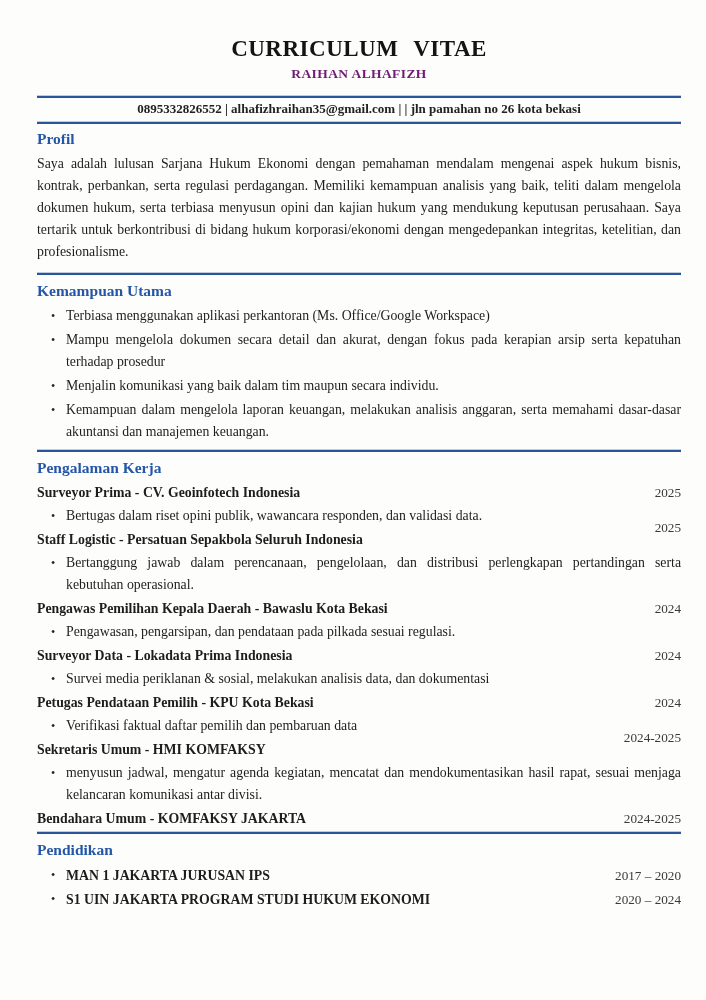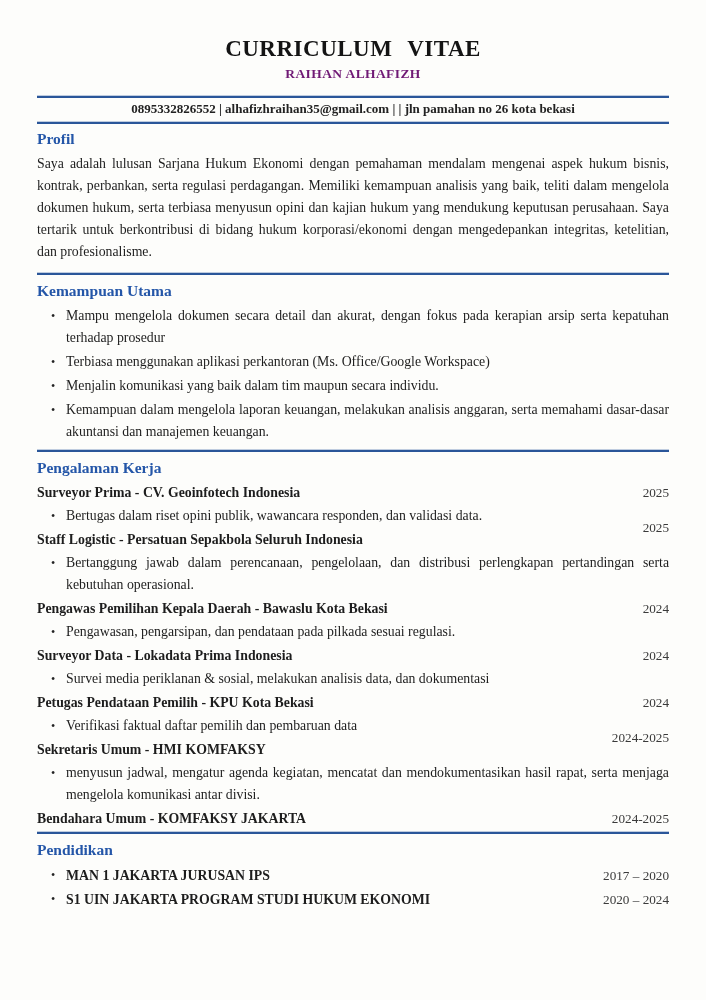--- a/index.html
+++ b/index.html
@@ -1,19 +1,19 @@
 <!DOCTYPE html>
 <html><head>
 <meta charset="utf-8">
 <style>
   html,body{margin:0;padding:0;background:#e9e9e9;}
   .page{
     width:706px;height:1000px;margin:0 auto;background:#fdfdfb;
     font-family:"Liberation Serif","DejaVu Serif",serif;color:#1d1d1d;
-    box-sizing:border-box;padding:30px 37px 0 37px;position:relative;overflow:hidden;
+    box-sizing:border-box;padding:30px 25px 0 37px;position:relative;overflow:hidden;
   }
   .doc-title{
     text-align:center;font-size:23px;font-weight:bold;color:#141414;
     letter-spacing:0.5px;word-spacing:9px;margin:6px 0 2px 0;
   }
   .doc-name{
     text-align:center;font-size:13.5px;font-weight:bold;color:#701a75;
     letter-spacing:0.4px;margin:4px 0 13px 0;
   }
   .rule{
@@ -71,22 +71,22 @@
   <div class="section">
     <div class="section-heading">Profil</div>
     <p class="profil-text">Saya adalah lulusan Sarjana Hukum Ekonomi dengan pemahaman mendalam mengenai aspek hukum bisnis, kontrak, perbankan, serta regulasi perdagangan. Memiliki kemampuan analisis yang baik, teliti dalam mengelola dokumen hukum, serta terbiasa menyusun opini dan kajian hukum yang mendukung keputusan perusahaan. Saya tertarik untuk berkontribusi di bidang hukum korporasi/ekonomi dengan mengedepankan integritas, ketelitian, dan profesionalisme.</p>
   </div>
 
   <div class="rule"></div>
 
   <div class="section">
     <div class="section-heading mt-sec">Kemampuan Utama</div>
     <ul class="bullets">
+      <li>Terbiasa menggunakan aplikasi perkantoran (Ms. Office/Google Workspace)</li>
       <li>Mampu mengelola dokumen secara detail dan akurat, dengan fokus pada kerapian arsip serta kepatuhan terhadap prosedur</li>
-      <li>Terbiasa menggunakan aplikasi perkantoran (Ms. Office/Google Workspace)</li>
       <li>Menjalin komunikasi yang baik dalam tim maupun secara individu.</li>
       <li>Kemampuan dalam mengelola laporan keuangan, melakukan analisis anggaran, serta memahami dasar-dasar akuntansi dan manajemen keuangan.</li>
     </ul>
   </div>
 
   <div class="rule"></div>
 
   <div class="section">
     <div class="section-heading mt-sec">Pengalaman Kerja</div>
 
@@ -139,21 +139,21 @@
         <li>Verifikasi faktual daftar pemilih dan pembaruan data</li>
       </ul>
     </div>
 
     <div class="entry">
       <div class="entry-head">
         <span class="entry-title">Sekretaris Umum - HMI KOMFAKSY</span>
         <span class="entry-year raised">2024-2025</span>
       </div>
       <ul class="bullets entry-bullets">
-        <li>menyusun jadwal, mengatur agenda kegiatan, mencatat dan mendokumentasikan hasil rapat, serta menjaga mengelola komunikasi antar divisi.</li>
+        <li>menyusun jadwal, mengatur agenda kegiatan, mencatat dan mendokumentasikan hasil rapat, sesuai menjaga kelancaran komunikasi antar divisi.</li>
       </ul>
     </div>
 
     <div class="entry">
       <div class="entry-head">
         <span class="entry-title">Bendahara Umum - KOMFAKSY JAKARTA</span>
         <span class="entry-year">2024-2025</span>
       </div>
     </div>
   </div>

